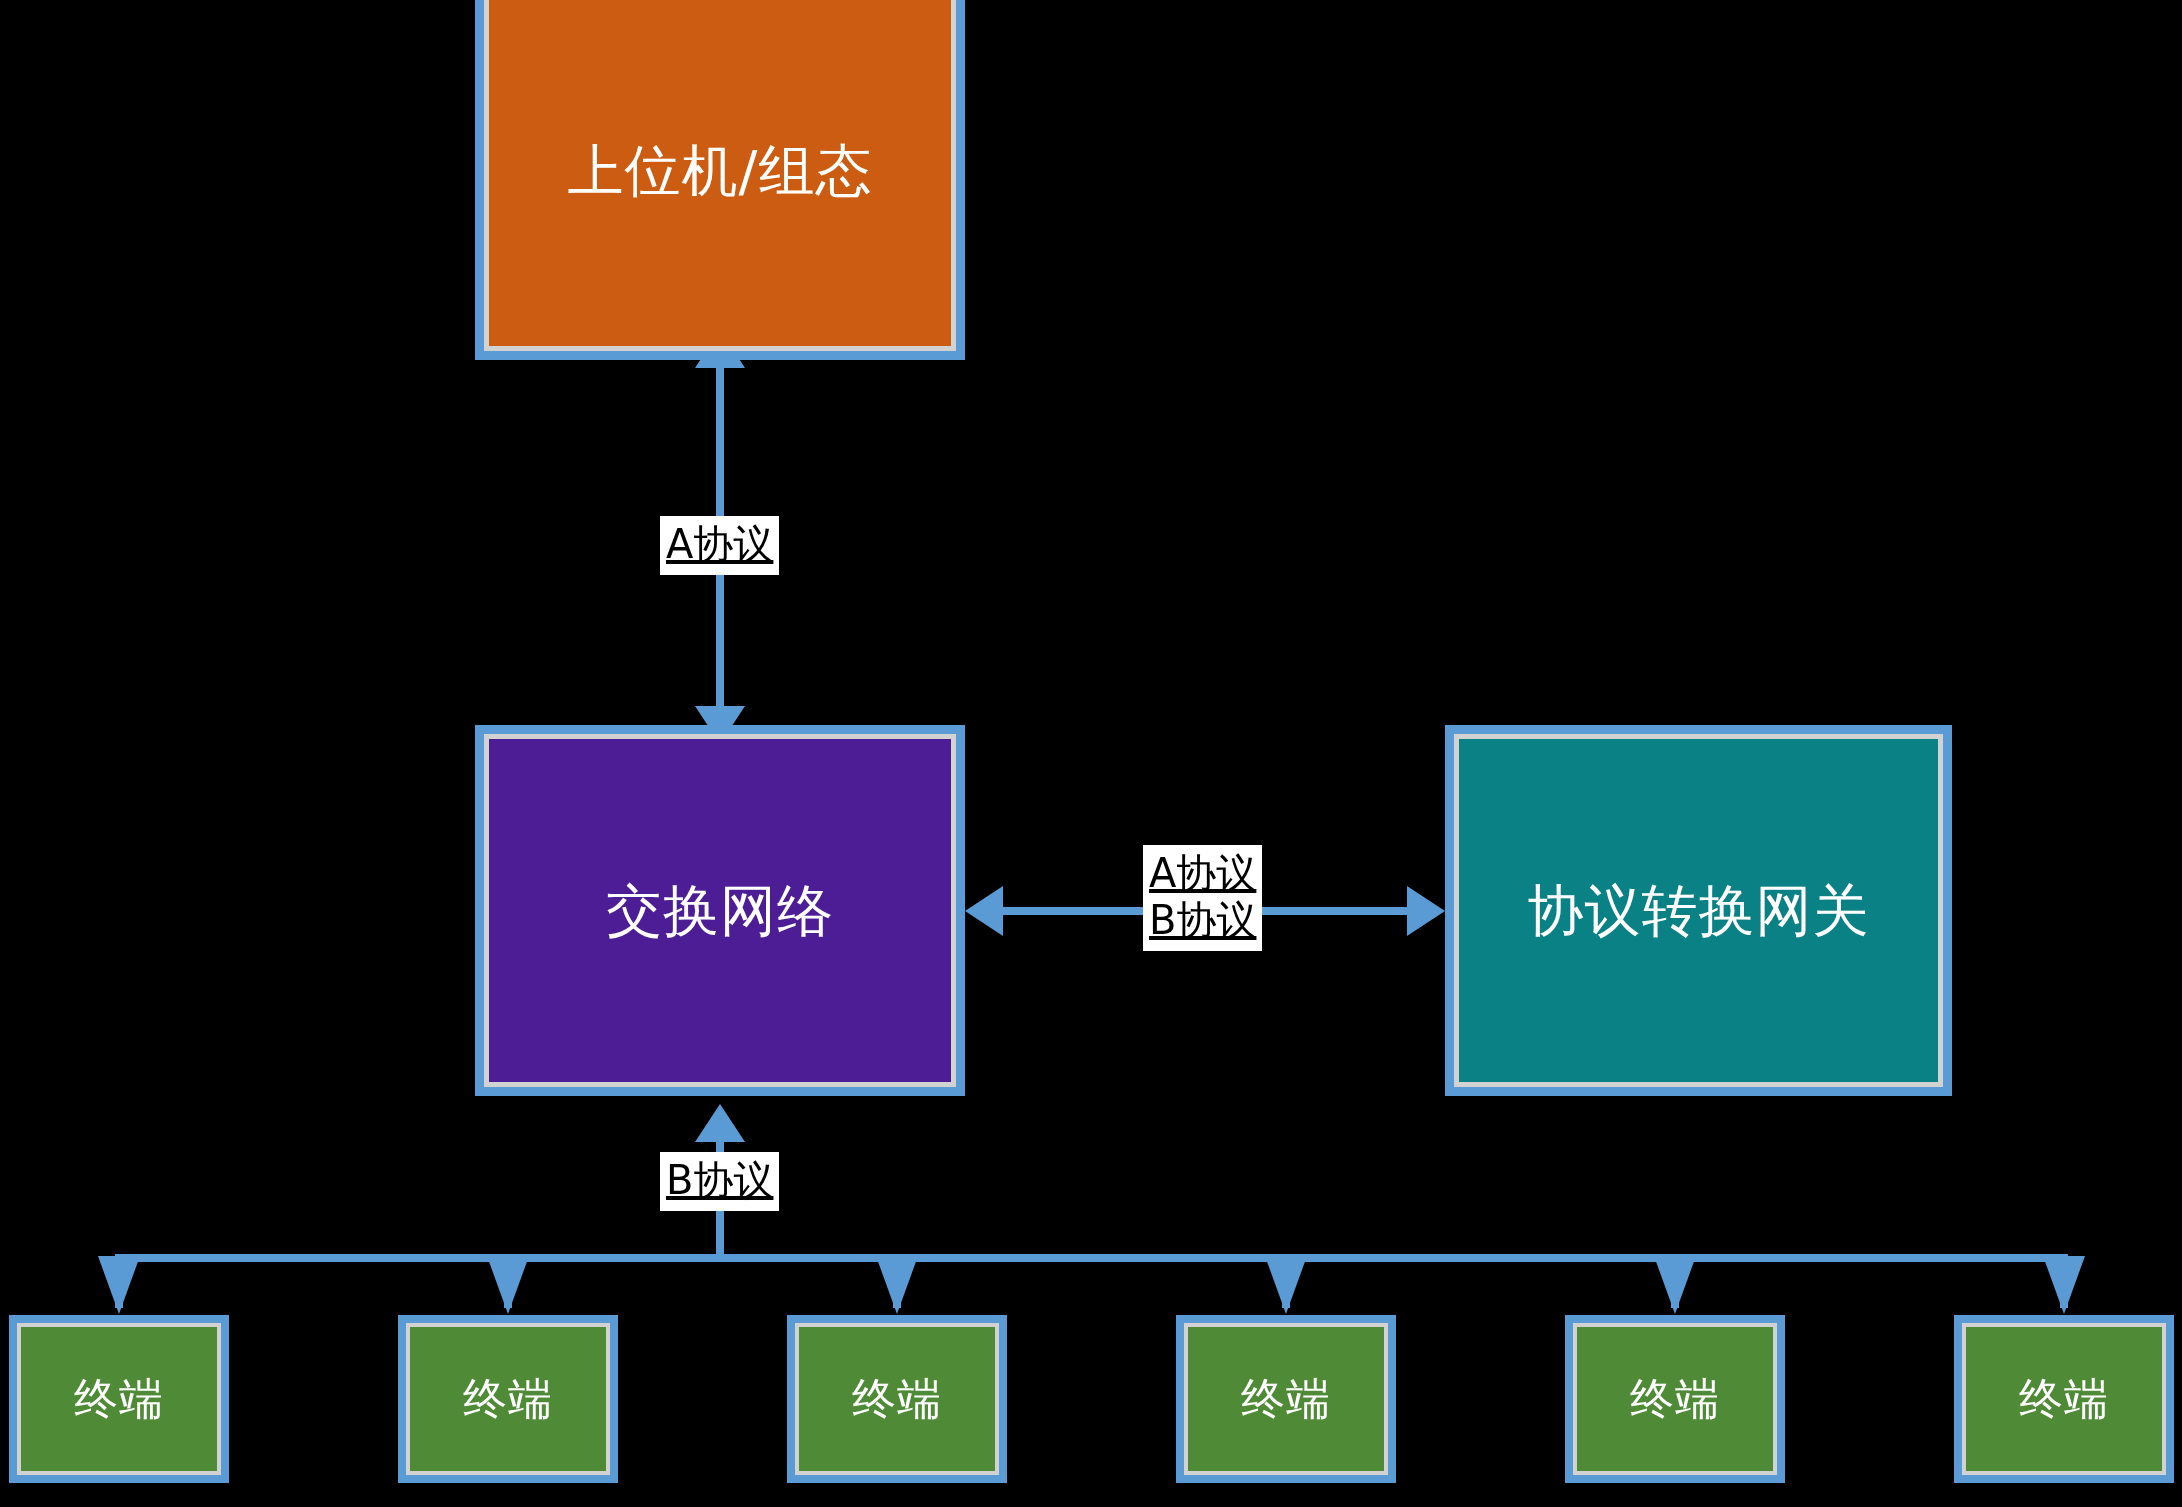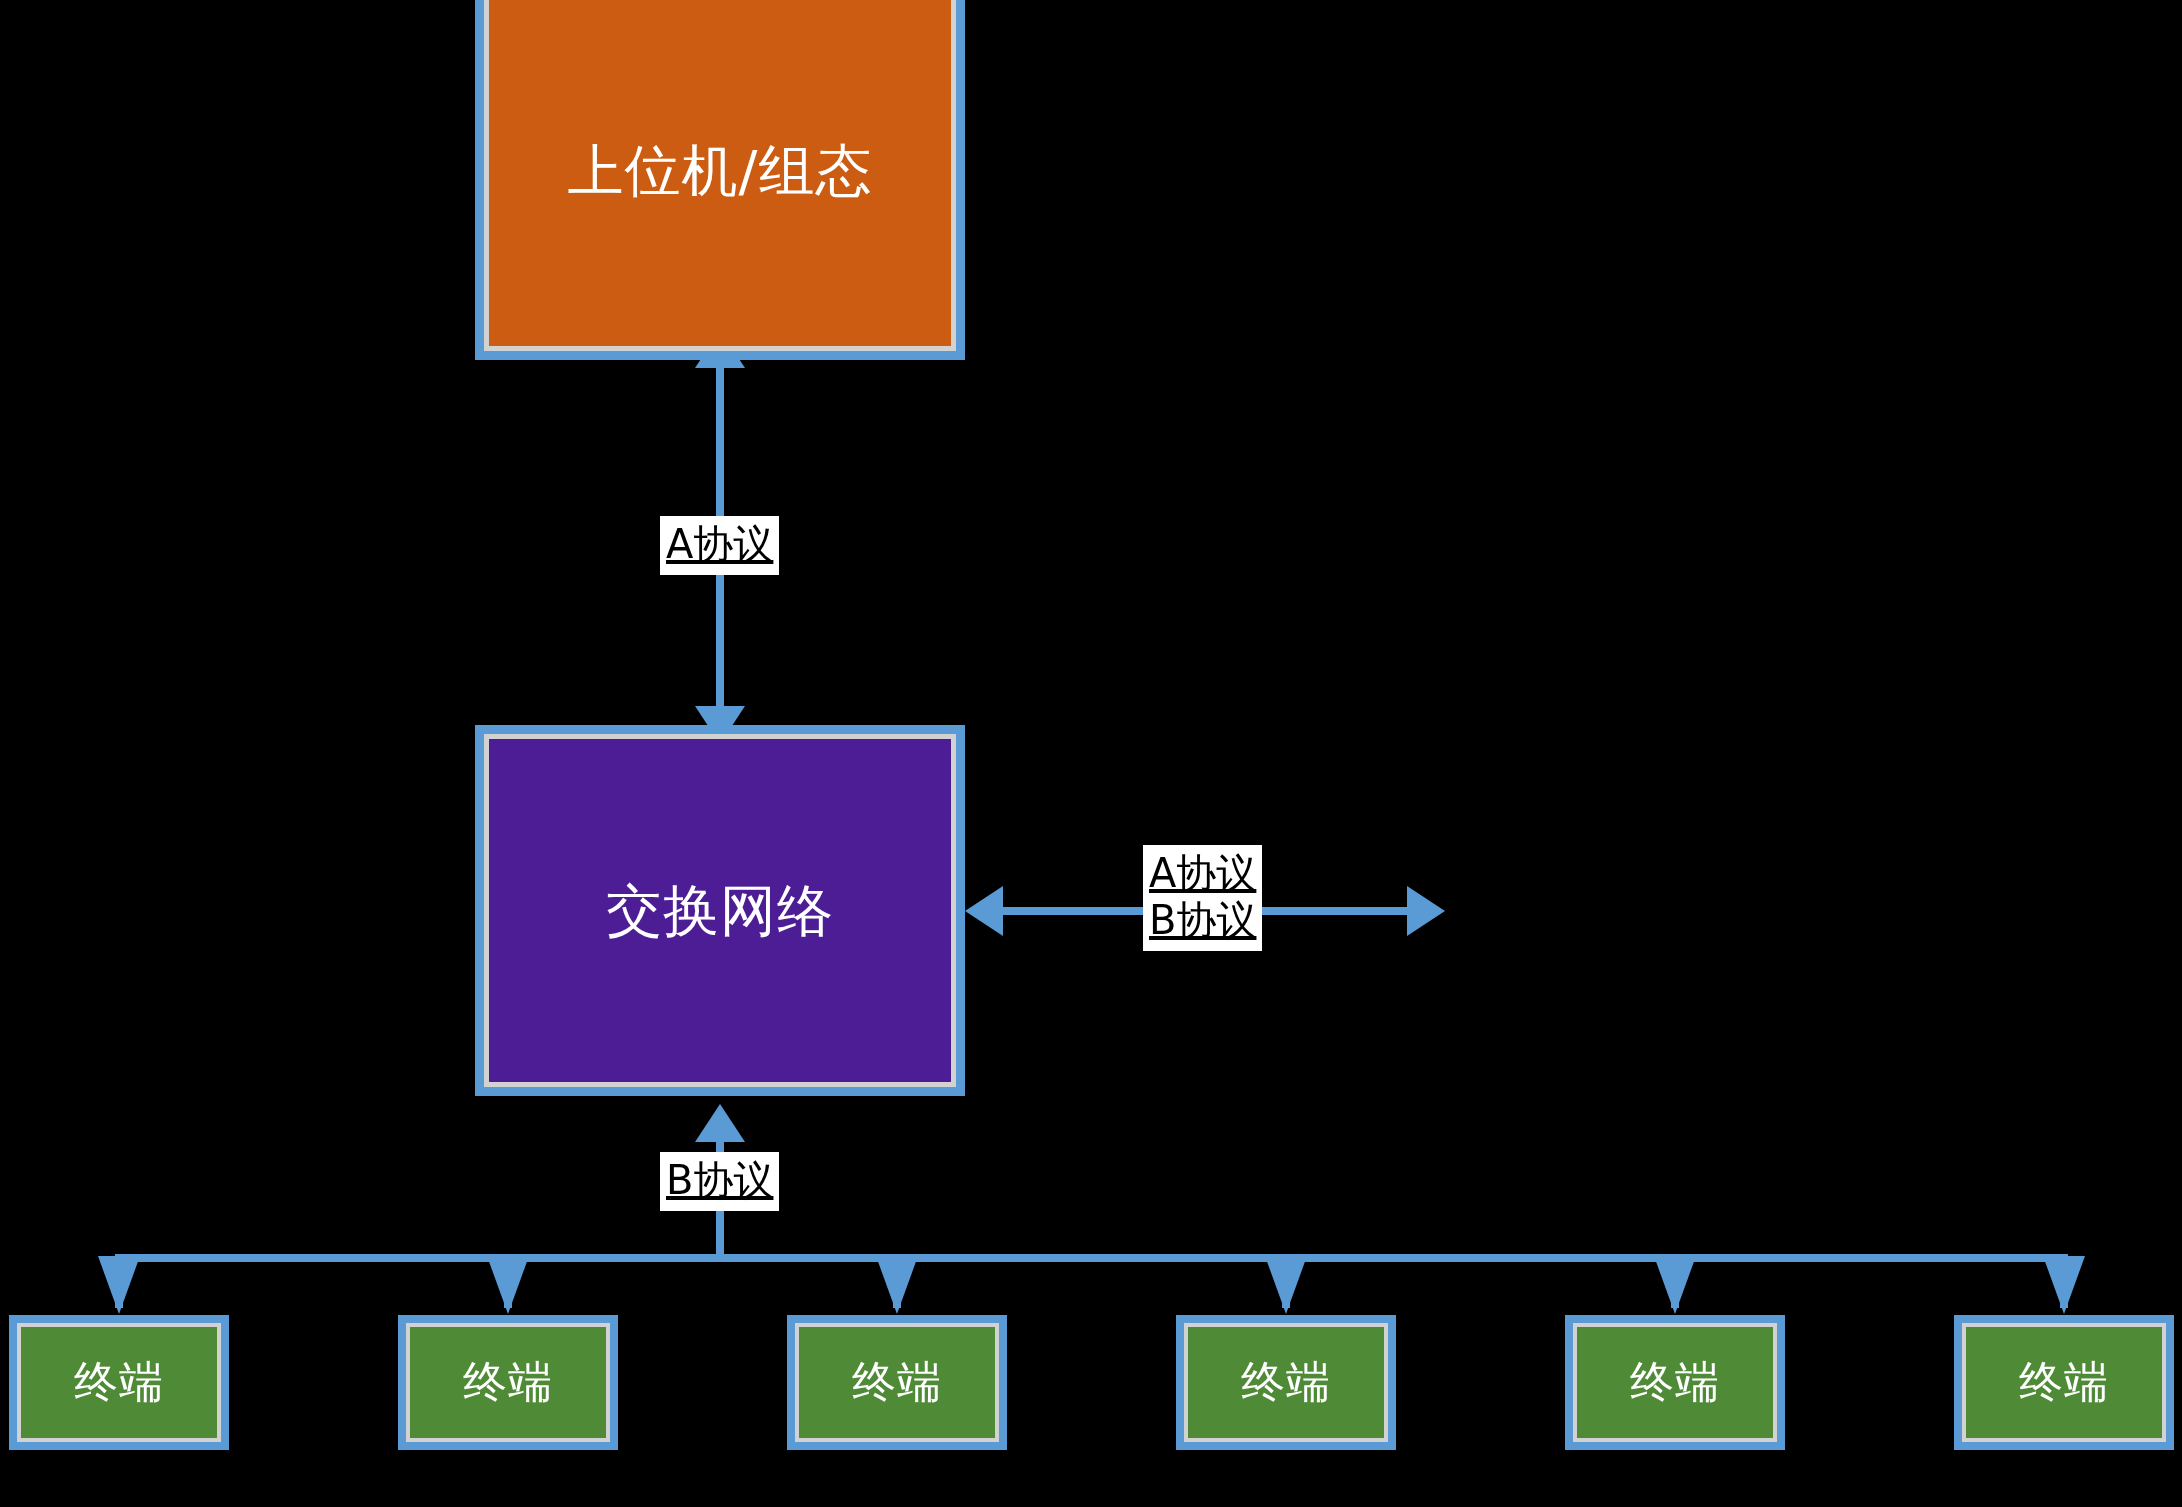--- a/index.html
+++ b/index.html
@@ -55,21 +55,21 @@
   #node-switch .fill{ background: #4c1d95; }
   #node-switch .label { font-size: 56px; }
 
   #node-gateway      { left: 1445px; top: 725px; width: 507px; height: 371px; }
   #node-gateway .fill{ background: #0A8184; }
   #node-gateway .label { font-size: 56px; }
 
   .terminal {
     top: 1315px;
     width: 220px;
-    height: 135px;
+    height: 168px;
     border-width: 8px;
     padding: 4px;
   }
   .terminal .fill { background: #4F8A36; }
   .terminal .label { font-size: 44px; }
 
   
   .line-v {
     position: absolute;
     width: 8px;
@@ -154,20 +154,25 @@
     <span class="ln">A协议</span>
     <span class="ln">B协议</span>
   </div>
 
   <div class="node" id="node-switch">
     <div class="fill">
       <span class="label">交换网络</span>
     </div>
   </div>
 
+  <div class="node" id="node-gateway">
+    <div class="fill">
+      <span class="label">协议转换网关</span>
+    </div>
+  </div>
 
   <div class="line-v" style="left:716px; top:1142px; height:120px;"></div>
   <div class="arrow-up" style="left:695px; top:1104px;"></div>
   <div class="edge-label" style="left:660px; top:1152px;">
     <span class="ln">B协议</span>
   </div>
 
   <div class="line-h" style="left:119px; top:1254px; width:1949px;"></div>
 
   <div class="line-v" style="left:115px; top:1254px; height:54px;"></div>

